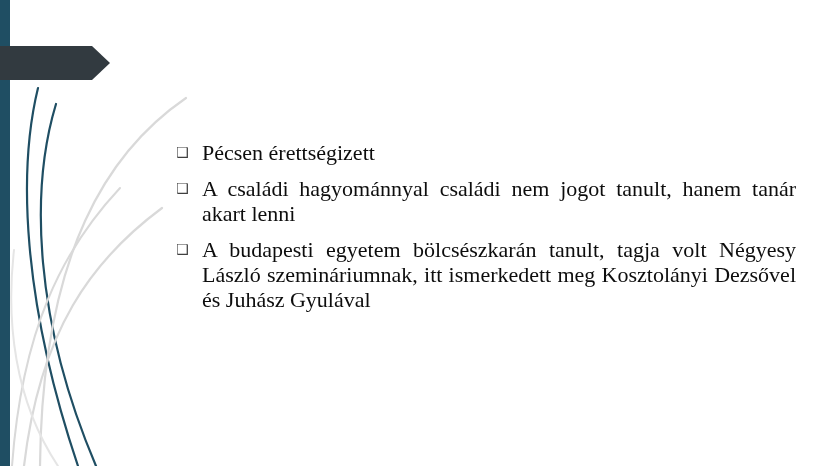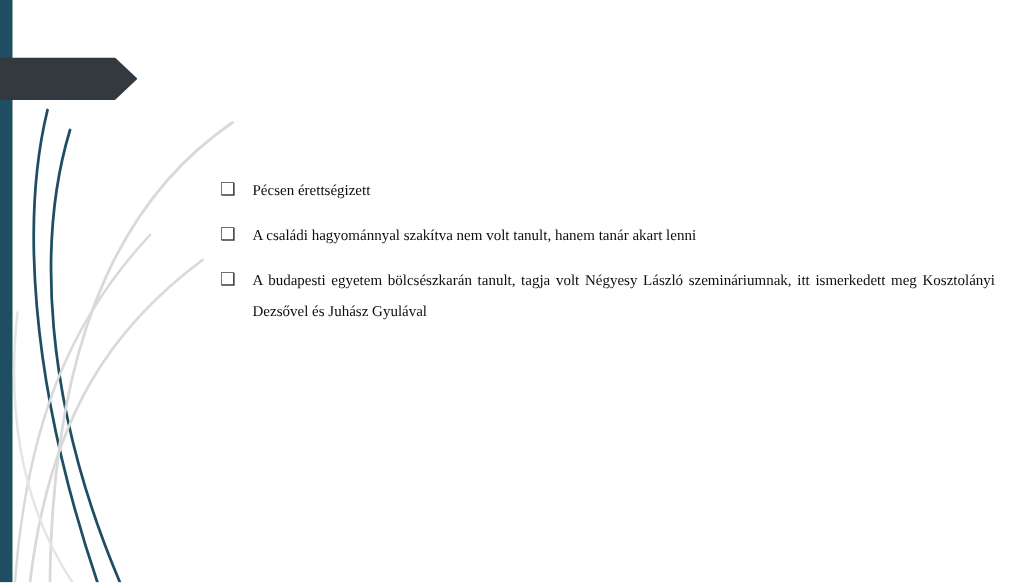--- a/index.html
+++ b/index.html
@@ -76,21 +76,21 @@
     width: 26px;
     font-family: "DejaVu Sans", sans-serif;
     font-size: 14px;
     color: #404040;
     line-height: 24px;
     text-align: left;
   }
   .bullet-text {
     flex: 1 1 auto;
     font-family: "Liberation Serif", serif;
-    font-size: 12px;
+    font-size: 22px;
     color: #0d0d0d;
     line-height: 25px;
     text-align: justify;
     text-justify: inter-word;
   }
   .bullet-row:last-child .bullet-text {
     margin-bottom: 12px;
   }
 </style>
 </head>
@@ -120,21 +120,21 @@
 
   <div class="content">
 
     <div class="bullet-row">
       <span class="bullet-marker">❑</span>
       <span class="bullet-text">Pécsen érettségizett</span>
     </div>
 
     <div class="bullet-row">
       <span class="bullet-marker">❑</span>
-      <span class="bullet-text">A családi hagyománnyal szakítva nem volt tanult, hanem tanár akart lenni</span>
+      <span class="bullet-text">A családi hagyománnyal családi nem jogot tanult, hanem tanár akart lenni</span>
     </div>
 
     <div class="bullet-row">
       <span class="bullet-marker">❑</span>
       <span class="bullet-text">A budapesti egyetem bölcsészkarán tanult, tagja volt Négyesy László szemináriumnak, itt ismerkedett meg Kosztolányi Dezsővel és Juhász Gyulával</span>
     </div>
 
   </div>
 
 </div>

